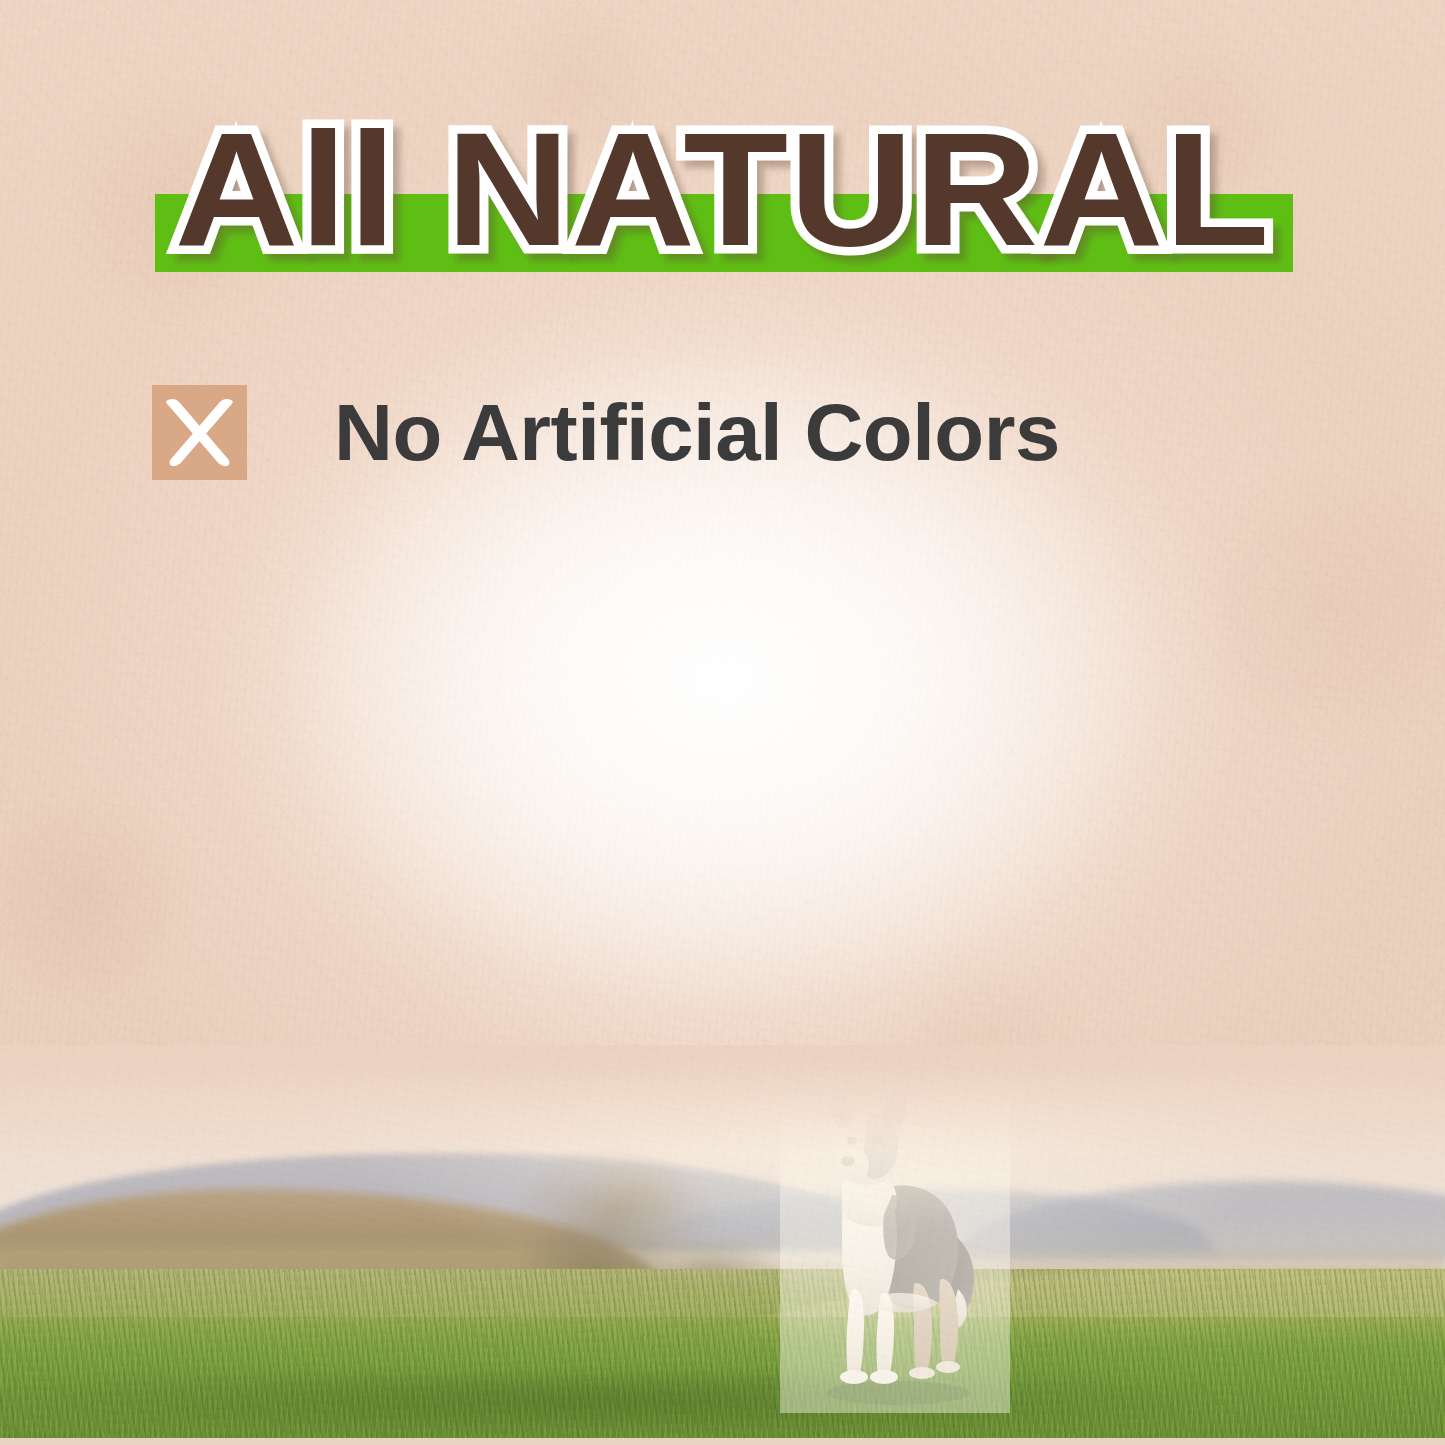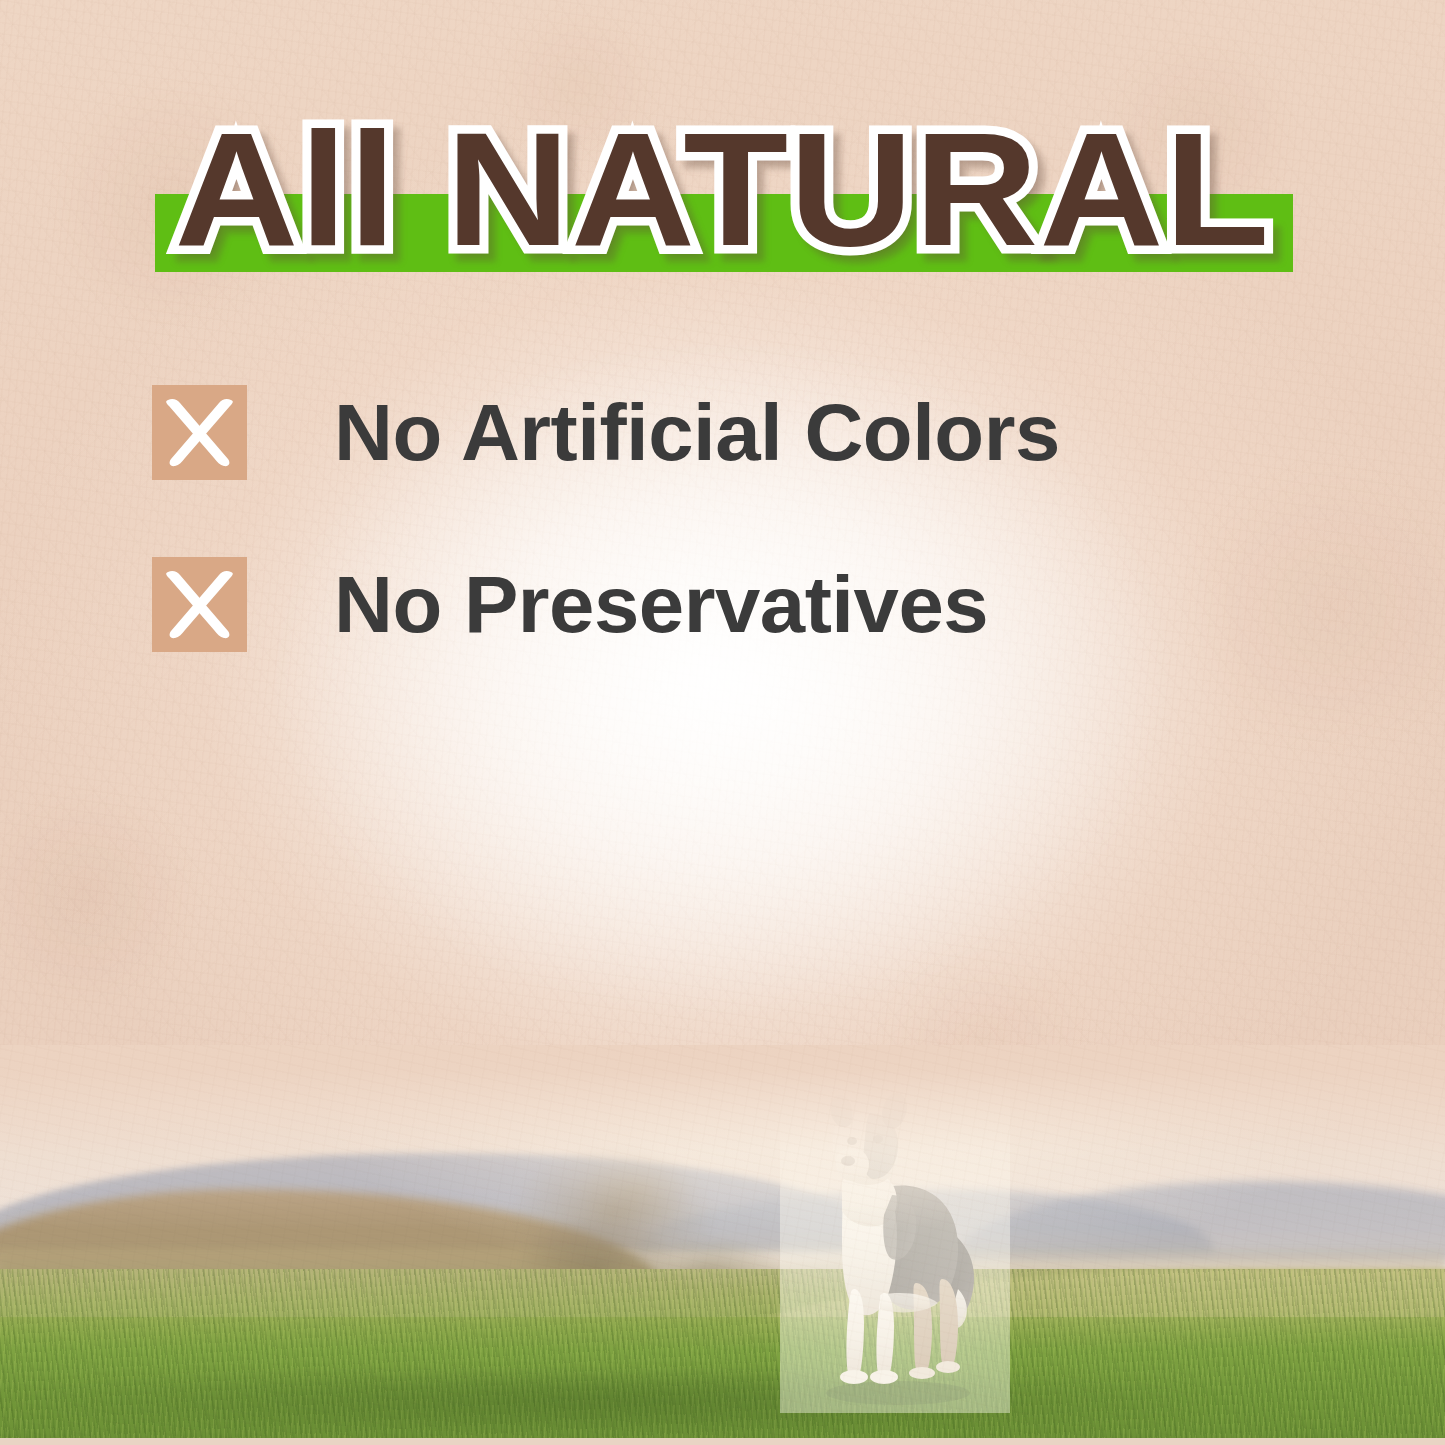--- a/index.html
+++ b/index.html
@@ -391,29 +391,20 @@
       <div class="checkbox">
         <svg viewBox="0 0 95 95" aria-hidden="true">
           <path d="M16 15 C20 13 25 14 28 18 L76 74 C79 78 77 82 72 81 C68 80 65 77 62 73 L17 21 C14 18 13 16 16 15 Z" fill="#ffffff"></path>
           <path d="M79 15 C75 13 70 14 67 18 L19 74 C16 78 18 82 23 81 C27 80 30 77 33 73 L78 21 C81 18 82 16 79 15 Z" fill="#ffffff"></path>
         </svg>
       </div>
       <div class="claim-label">No Artificial Colors</div>
     </div>
 
 
-    <div class="claim-row">
-      <div class="checkbox">
-        <svg viewBox="0 0 95 95" aria-hidden="true">
-          <path d="M16 15 C20 13 25 14 28 18 L76 74 C79 78 77 82 72 81 C68 80 65 77 62 73 L17 21 C14 18 13 16 16 15 Z" fill="#ffffff"></path>
-          <path d="M79 15 C75 13 70 14 67 18 L19 74 C16 78 18 82 23 81 C27 80 30 77 33 73 L78 21 C81 18 82 16 79 15 Z" fill="#ffffff"></path>
-        </svg>
-      </div>
-      <div class="claim-label">No Preservatives</div>
-    </div>
 
 
   </div>
 
   <div class="photo">
     <div class="photo-inner">
       <div class="sky"></div>
       <div class="ridge-left"></div>
       <div class="ridge-mid"></div>
       <div class="ridge-right"></div>

